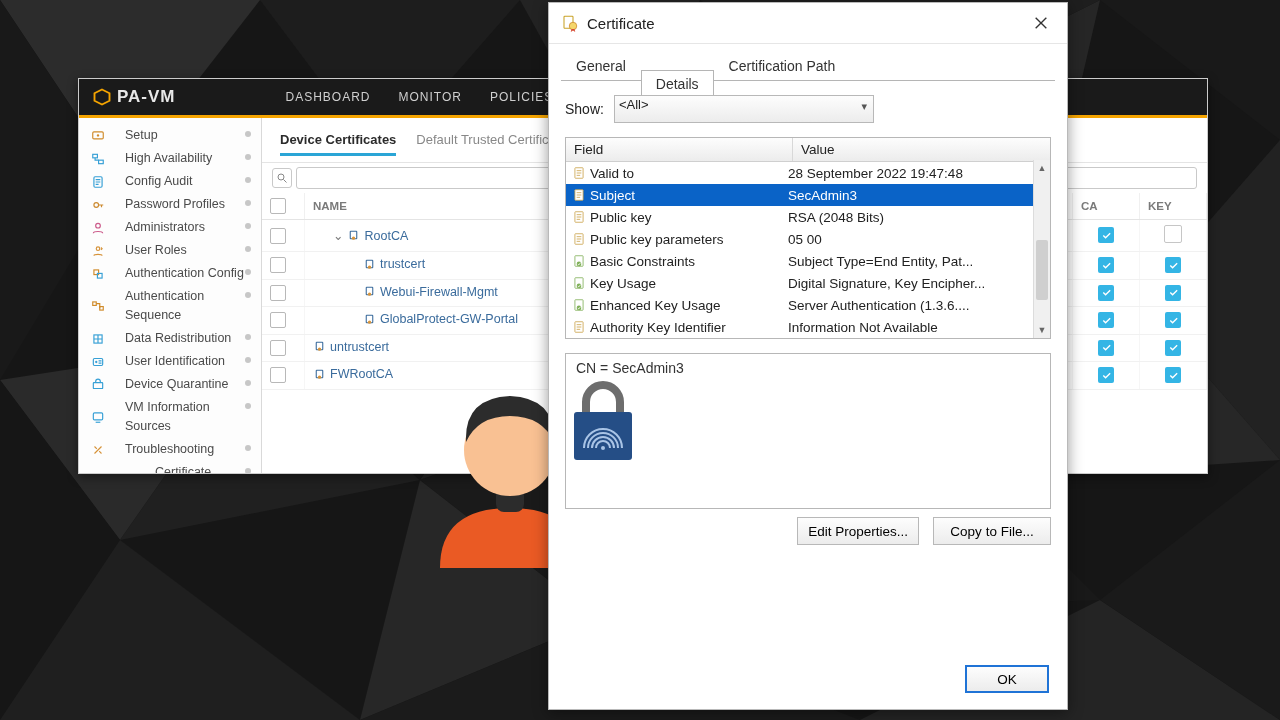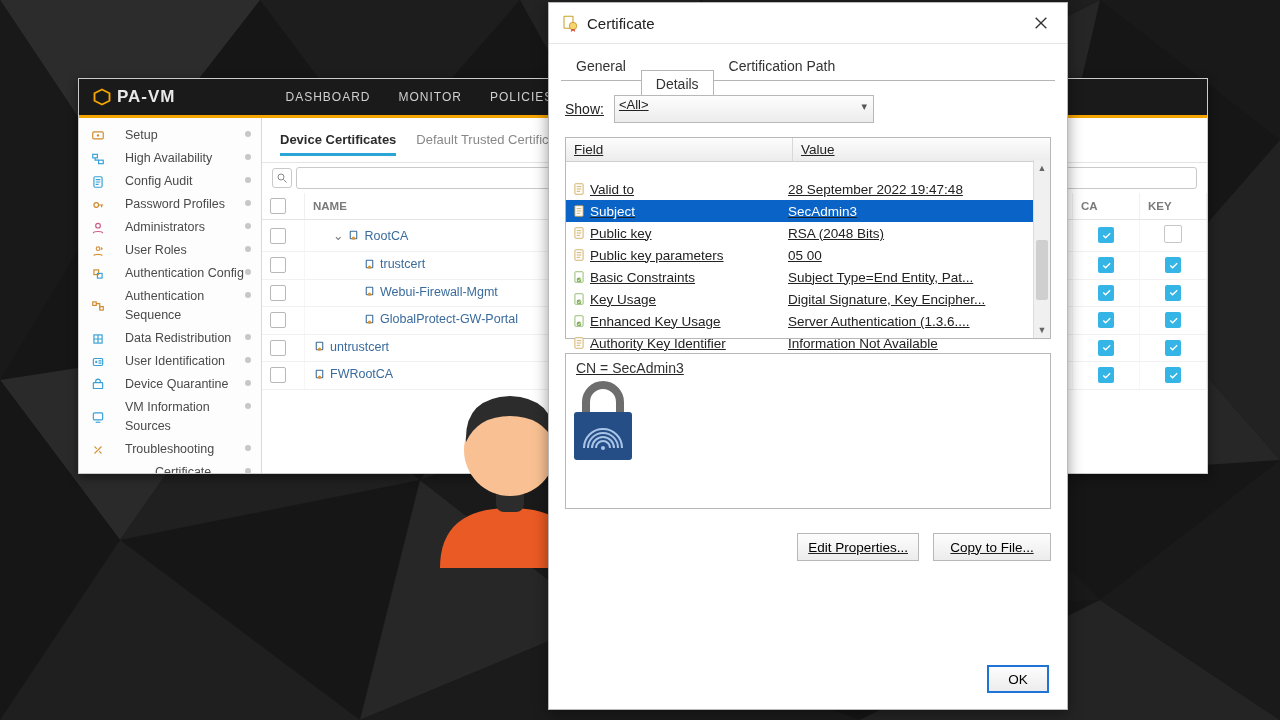--- a/index.html
+++ b/index.html
@@ -48,47 +48,47 @@
   
   .cert-dialog{position:absolute;left:548px;top:2px;width:518px;height:706px;background:#fff;border:1px solid #b9b9b9;box-shadow:0 3px 14px rgba(0,0,0,.4);}
   .cd-title{display:flex;align-items:center;height:40px;padding:0 12px;border-bottom:1px solid #e6e6e6;}
   .cd-title .ico{width:18px;height:18px;margin-right:8px;}
   .cd-title span.t{font-size:15px;color:#222;}
   .cd-title .close{margin-left:auto;width:28px;height:28px;display:flex;align-items:center;justify-content:center;cursor:pointer;font-size:18px;color:#333;}
   .cd-tabs{display:flex;padding:8px 12px 0 12px;gap:0;}
   .cd-tab{padding:5px 14px;border:1px solid transparent;font-size:14px;color:#333;cursor:pointer;}
   .cd-tab.active{background:#fff;border:1px solid #b5b5b5;border-bottom:1px solid #fff;position:relative;top:18px;}
   .cd-tabstrip{height:1px;background:#b5b5b5;margin:0 12px;}
-  .cd-body{padding:14px 16px 10px 16px;text-decoration:underline;}
+  .cd-body{padding:14px 16px 10px 16px;}
   .cd-showrow{display:flex;align-items:center;gap:10px;margin-bottom:14px;}
   .cd-showrow label{font-size:14px;}
   .cd-select{width:250px;height:24px;border:1px solid #b8b8b8;background:linear-gradient(#fdfdfd,#ececec);font-size:13px;padding:1px 4px;position:relative;}
   .cd-select .arrow{position:absolute;right:6px;top:4px;color:#555;font-size:11px;}
   .cd-grid-wrap{border:1px solid #b7b7b7;height:200px;position:relative;background:#fff;}
   .cd-grid-head{display:flex;background:linear-gradient(#fdfdfd,#ececec);border-bottom:1px solid #cfcfcf;}
   .cd-col{padding:4px 8px;font-size:13.5px;}
   .cd-col.field{width:210px;border-right:1px solid #d8d8d8;}
   .cd-col.value{flex:1;}
-  .cd-rows{overflow:hidden;margin-top:16px;}
+  .cd-rows{overflow:hidden;}
   .cd-row{display:flex;align-items:center;height:22px;font-size:13.5px;}
   .cd-row .f{width:210px;padding-left:6px;display:flex;align-items:center;gap:4px;}
   .cd-row .v{flex:1;padding-left:6px;color:#222;}
   .cd-row .cell-ico{width:14px;height:14px;}
   .cd-row.sel{background:#0a63c7;color:#fff;}
   .cd-row.sel .v{color:#fff;}
   .cd-scroll{position:absolute;right:0;top:22px;bottom:0;width:16px;background:#f0f0f0;border-left:1px solid #dcdcdc;}
   .cd-scroll .thumb{position:absolute;left:2px;right:2px;top:80px;height:60px;background:#cfcfcf;border-radius:2px;}
   .cd-scroll .up,.cd-scroll .dn{position:absolute;left:0;right:0;height:16px;display:flex;align-items:center;justify-content:center;color:#666;font-size:9px;}
   .cd-scroll .up{top:0;}
   .cd-scroll .dn{bottom:0;}
   .cd-detailbox{border:1px solid #b7b7b7;margin-top:14px;height:142px;padding:6px 10px;font-size:14px;color:#333;position:relative;background:#fff;}
-  .cd-buttons{display:flex;justify-content:flex-end;gap:14px;margin-top:24px;}
+  .cd-buttons{display:flex;justify-content:flex-end;gap:14px;margin-top:8px;}
   .cd-btn{min-width:118px;height:28px;border:1px solid #b8b8b8;background:linear-gradient(#fdfdfd,#ececec);font-size:13.5px;cursor:pointer;padding:0 10px;}
   .cd-footer{position:absolute;right:18px;bottom:16px;}
-  .cd-ok{width:62px;height:28px;border:2px solid #1f73d6;background:linear-gradient(#fdfdfd,#ececec);font-size:13.5px;cursor:pointer;}
+  .cd-ok{width:84px;height:28px;border:2px solid #1f73d6;background:linear-gradient(#fdfdfd,#ececec);font-size:13.5px;cursor:pointer;}
   
   .avatar{position:absolute;left:410px;top:368px;width:200px;height:200px;pointer-events:none;}
   
   .padlock{position:absolute;left:2px;top:24px;}
 </style>
 </head>
 <body>
 
 <div class="bg">
   <svg viewBox="0 0 1280 720" preserveAspectRatio="none">

